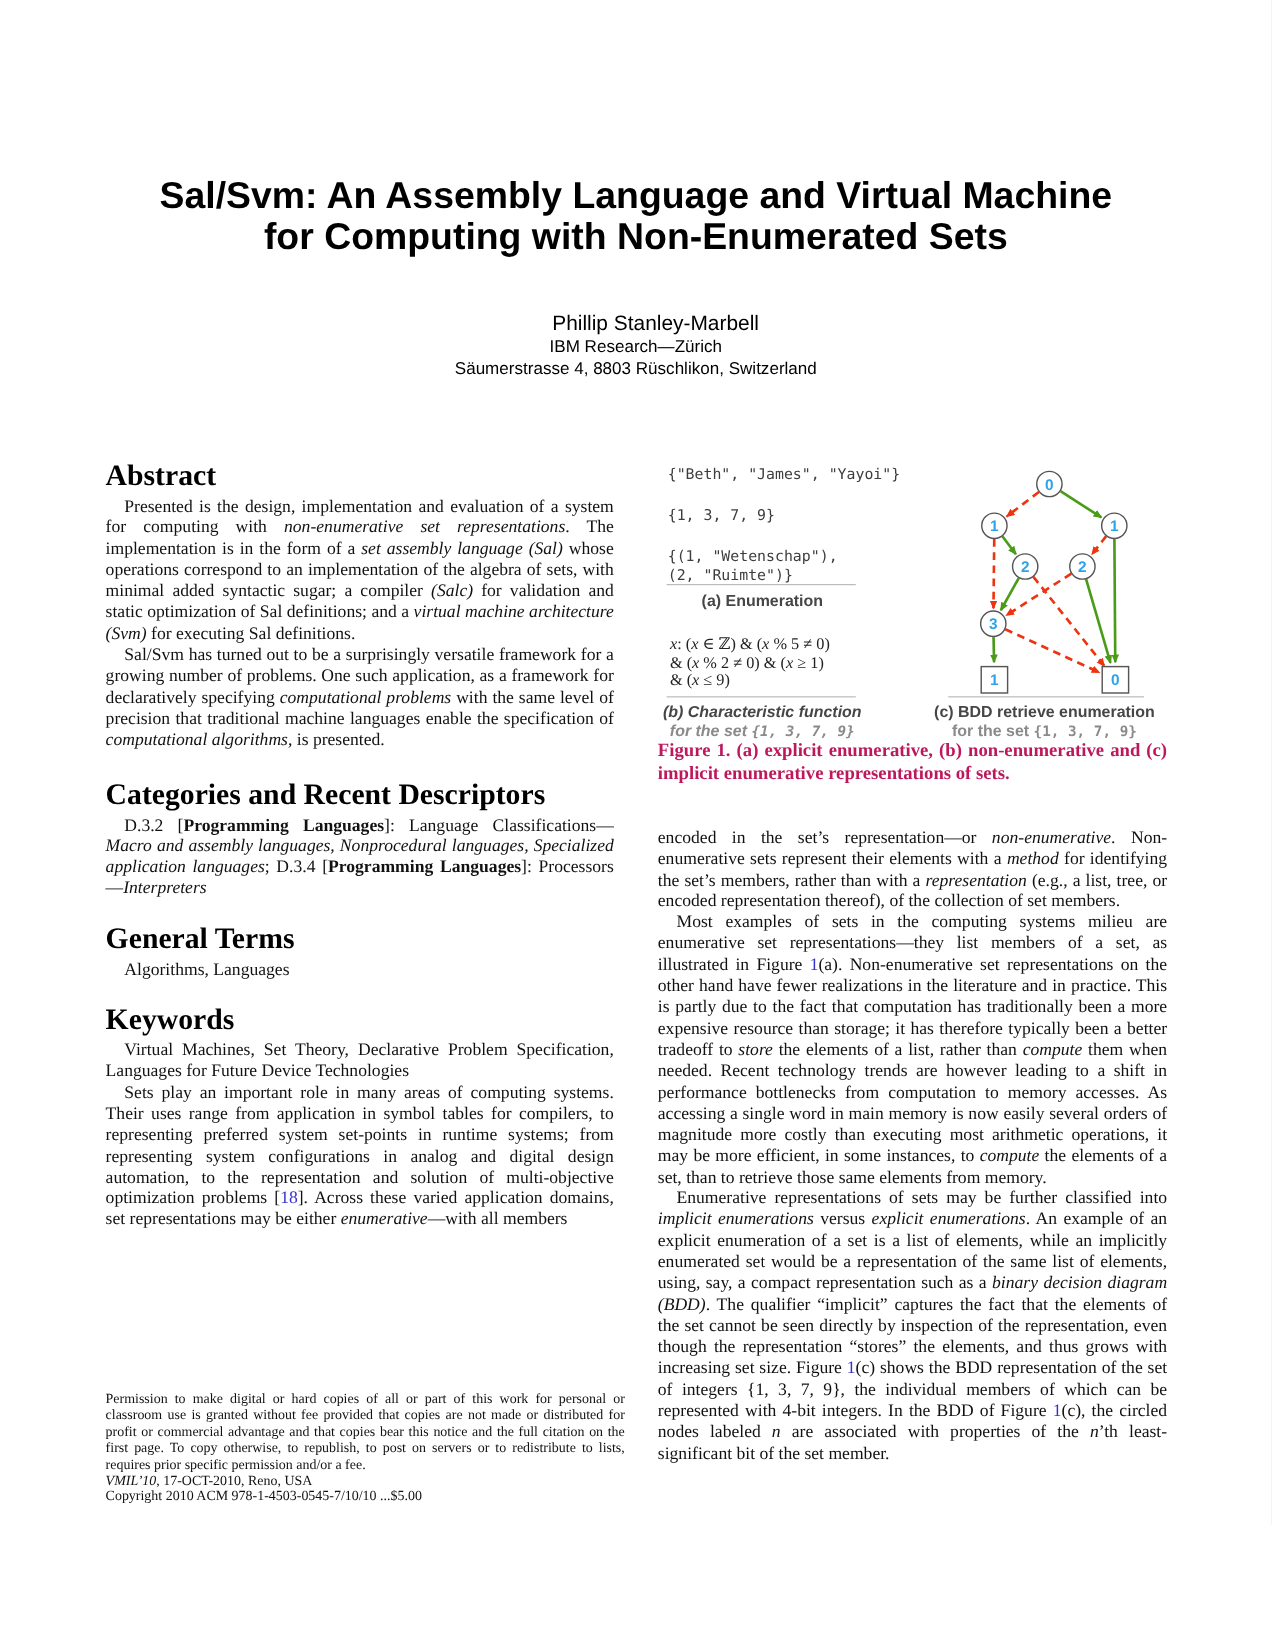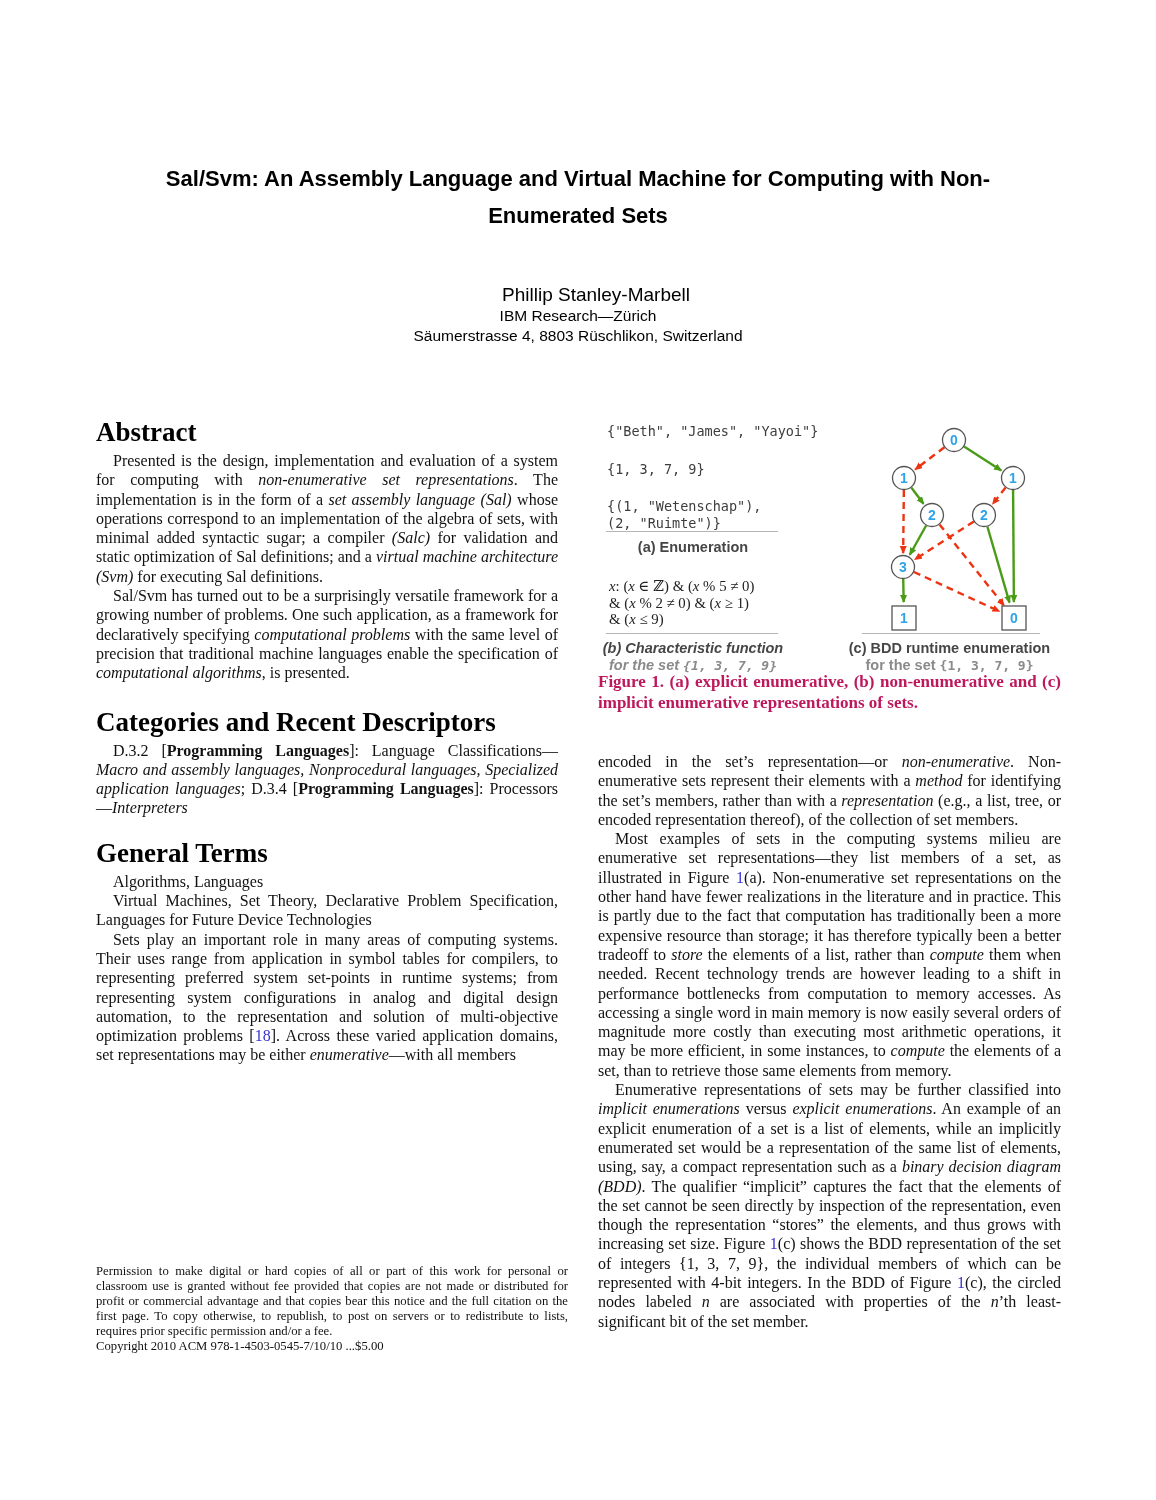--- a/index.html
+++ b/index.html
@@ -7,21 +7,21 @@
   .page {
     position:relative; width:1156px; height:1500px; margin:0 auto;
     background:#ffffff; overflow:hidden;
     font-family:"Liberation Serif","DejaVu Serif",serif; color:#111;
   }
   
   .title {
     position:absolute; top:160px; left:50%; transform:translateX(-50%);
     width:880px; text-align:center;
     font-family:"Liberation Sans","DejaVu Sans",sans-serif;
-    font-weight:bold; font-size:22px; line-height:37px; color:#000;
+    font-weight:bold; font-size:34px; line-height:37px; color:#000;
   }
   .authors {
     position:absolute; top:283px; left:0; width:100%; text-align:center;
     font-family:"Liberation Sans","DejaVu Sans",sans-serif; color:#000;
   }
   .author-name { font-size:19px; line-height:23px;padding-left:36px; }
   .author-affil, .author-addr { font-size:15.5px; line-height:20px; }
   
   .col-left  { position:absolute; left:96px;  top:420px; width:462px; }
   .col-right { position:absolute; left:598px; top:418px; width:463px; }
@@ -92,20 +92,21 @@
     <h2 class="first">Abstract</h2>
     <p class="indent body"><span>Presented is the design, implementation and evaluation of a system for computing with </span><span class="it">non-enumerative set representations</span><span>. The implementation is in the form of a </span><span class="it">set assembly language (Sal)</span><span> whose operations correspond to an implementation of the algebra of sets, with minimal added syntactic sugar; a compiler </span><span class="it">(Salc)</span><span> for validation and static optimization of Sal definitions; and a </span><span class="it">virtual machine architecture (Svm)</span><span> for executing Sal definitions.</span></p>
     <p class="indent body"><span>Sal/Svm has turned out to be a surprisingly versatile framework for a growing number of problems. One such application, as a framework for declaratively specifying </span><span class="it">computational problems</span><span> with the same level of precision that traditional machine languages enable the specification of </span><span class="it">computational algorithms</span><span>, is presented.</span></p>
 
     <h2>Categories and Recent Descriptors</h2>
     <p class="indent body"><span>D.3.2 [</span><span class="bd">Programming Languages</span><span>]: Language Classifications—</span><span class="it">Macro and assembly languages, Nonprocedural languages, Specialized application languages</span><span>; D.3.4 [</span><span class="bd">Programming Languages</span><span>]: Processors—</span><span class="it">Interpreters</span></p>
 
     <h2 class="tight">General Terms</h2>
     <p class="indent body">Algorithms, Languages</p>
 
+    <h2 class="tight">Keywords</h2>
     <p class="indent body">Virtual Machines, Set Theory, Declarative Problem Specification, Languages for Future Device Technologies</p>
 
     <p class="indent body"><span>Sets play an important role in many areas of computing systems. Their uses range from application in symbol tables for compilers, to representing preferred system set-points in runtime systems; from representing system configurations in analog and digital design automation, to the representation and solution of multi-objective optimization problems [</span><span class="ref">18</span><span>]. Across these varied application domains, set representations may be either </span><span class="it">enumerative</span><span>—with all members</span></p>
   </div>
 
   <div class="col-right">
 
     <div class="figure">
       <div class="codeblock" style="top:5px;">{"Beth", "James", "Yayoi"}</div>
       <div class="codeblock" style="top:43px;">{1, 3, 7, 9}</div>
@@ -158,30 +159,31 @@
           <text x="136" y="102" text-anchor="middle" fill="#2ea3e8" font-size="14" font-weight="bold" font-family="&quot;Liberation Sans&quot;,&quot;DejaVu Sans&quot;,sans-serif">2</text>
           <circle cx="55" cy="149" r="11.5" fill="#ffffff" stroke="#555555" stroke-width="1.3"></circle>
           <text x="55" y="154" text-anchor="middle" fill="#2ea3e8" font-size="14" font-weight="bold" font-family="&quot;Liberation Sans&quot;,&quot;DejaVu Sans&quot;,sans-serif">3</text>
           <rect x="44" y="188" width="24" height="24" fill="#ffffff" stroke="#555555" stroke-width="1.3"></rect>
           <text x="56" y="205" text-anchor="middle" fill="#2ea3e8" font-size="14" font-weight="bold" font-family="&quot;Liberation Sans&quot;,&quot;DejaVu Sans&quot;,sans-serif">1</text>
           <rect x="154" y="188" width="24" height="24" fill="#ffffff" stroke="#555555" stroke-width="1.3"></rect>
           <text x="166" y="205" text-anchor="middle" fill="#2ea3e8" font-size="14" font-weight="bold" font-family="&quot;Liberation Sans&quot;,&quot;DejaVu Sans&quot;,sans-serif">0</text>
         </svg>
       <div class="sep" style="left:264px; top:215px; width:178px;"></div>
       <div class="panel-caption" style="left:240px; top:222px; width:223px;">
-        <div>(c) BDD runtime enumeration</div>
+        <div>(c) BDD retrieve enumeration</div>
         <div><span class="graysub">for the set</span> <span class="mono-set">{1, 3, 7, 9}</span></div>
       </div>
 
       <p class="figcaption">Figure 1. (a) explicit enumerative, (b) non-enumerative and (c) implicit enumerative representations of sets.</p>
     </div>
 
     <p class="body"><span>encoded in the set’s representation—or </span><span class="it">non-enumerative</span><span>.  Non-enumerative sets represent their elements with a </span><span class="it">method</span><span> for identifying the set’s members, rather than with a </span><span class="it">representation</span><span> (e.g., a list, tree, or encoded representation thereof), of the collection of set members.</span></p>
     <p class="indent body"><span>Most examples of sets in the computing systems milieu are enumerative set representations—they list members of a set, as illustrated in Figure </span><span class="ref">1</span><span>(a). Non-enumerative set representations on the other hand have fewer realizations in the literature and in practice. This is partly due to the fact that computation has traditionally been a more expensive resource than storage; it has therefore typically been a better tradeoff to </span><span class="it">store</span><span> the elements of a list, rather than </span><span class="it">compute</span><span> them when needed. Recent technology trends are however leading to a shift in performance bottlenecks from computation to memory accesses. As accessing a single word in main memory is now easily several orders of magnitude more costly than executing most arithmetic operations, it may be more efficient, in some instances, to </span><span class="it">compute</span><span> the elements of a set, than to retrieve those same elements from memory.</span></p>
     <p class="indent body"><span>Enumerative representations of sets may be further classified into </span><span class="it">implicit enumerations</span><span> versus </span><span class="it">explicit enumerations</span><span>. An example of an explicit enumeration of a set is a list of elements, while an implicitly enumerated set would be a representation of the same list of elements, using, say, a compact representation such as a </span><span class="it">binary decision diagram (BDD)</span><span>. The qualifier “implicit” captures the fact that the elements of the set cannot be seen directly by inspection of the representation, even though the representation “stores” the elements, and thus grows with increasing set size. Figure </span><span class="ref">1</span><span>(c) shows the BDD representation of the set of integers {1, 3, 7, 9}, the individual members of which can be represented with 4-bit integers. In the BDD of Figure </span><span class="ref">1</span><span>(c), the circled nodes labeled </span><span class="it">n</span><span> are associated with properties of the </span><span class="it">n</span><span>’th least-significant bit of the set member.</span></p>
   </div>
 
   <div class="footer-block">
     <p class="perm">Permission to make digital or hard copies of all or part of this work for personal or classroom use is granted without fee provided that copies are not made or distributed for profit or commercial advantage and that copies bear this notice and the full citation on the first page. To copy otherwise, to republish, to post on servers or to redistribute to lists, requires prior specific permission and/or a fee.</p>
+    <p><span class="it">VMIL’10</span><span>, 17-OCT-2010, Reno, USA</span></p>
     <p>Copyright 2010 ACM 978-1-4503-0545-7/10/10 ...$5.00</p>
   </div>
 
 </div>
 
 </body></html>

